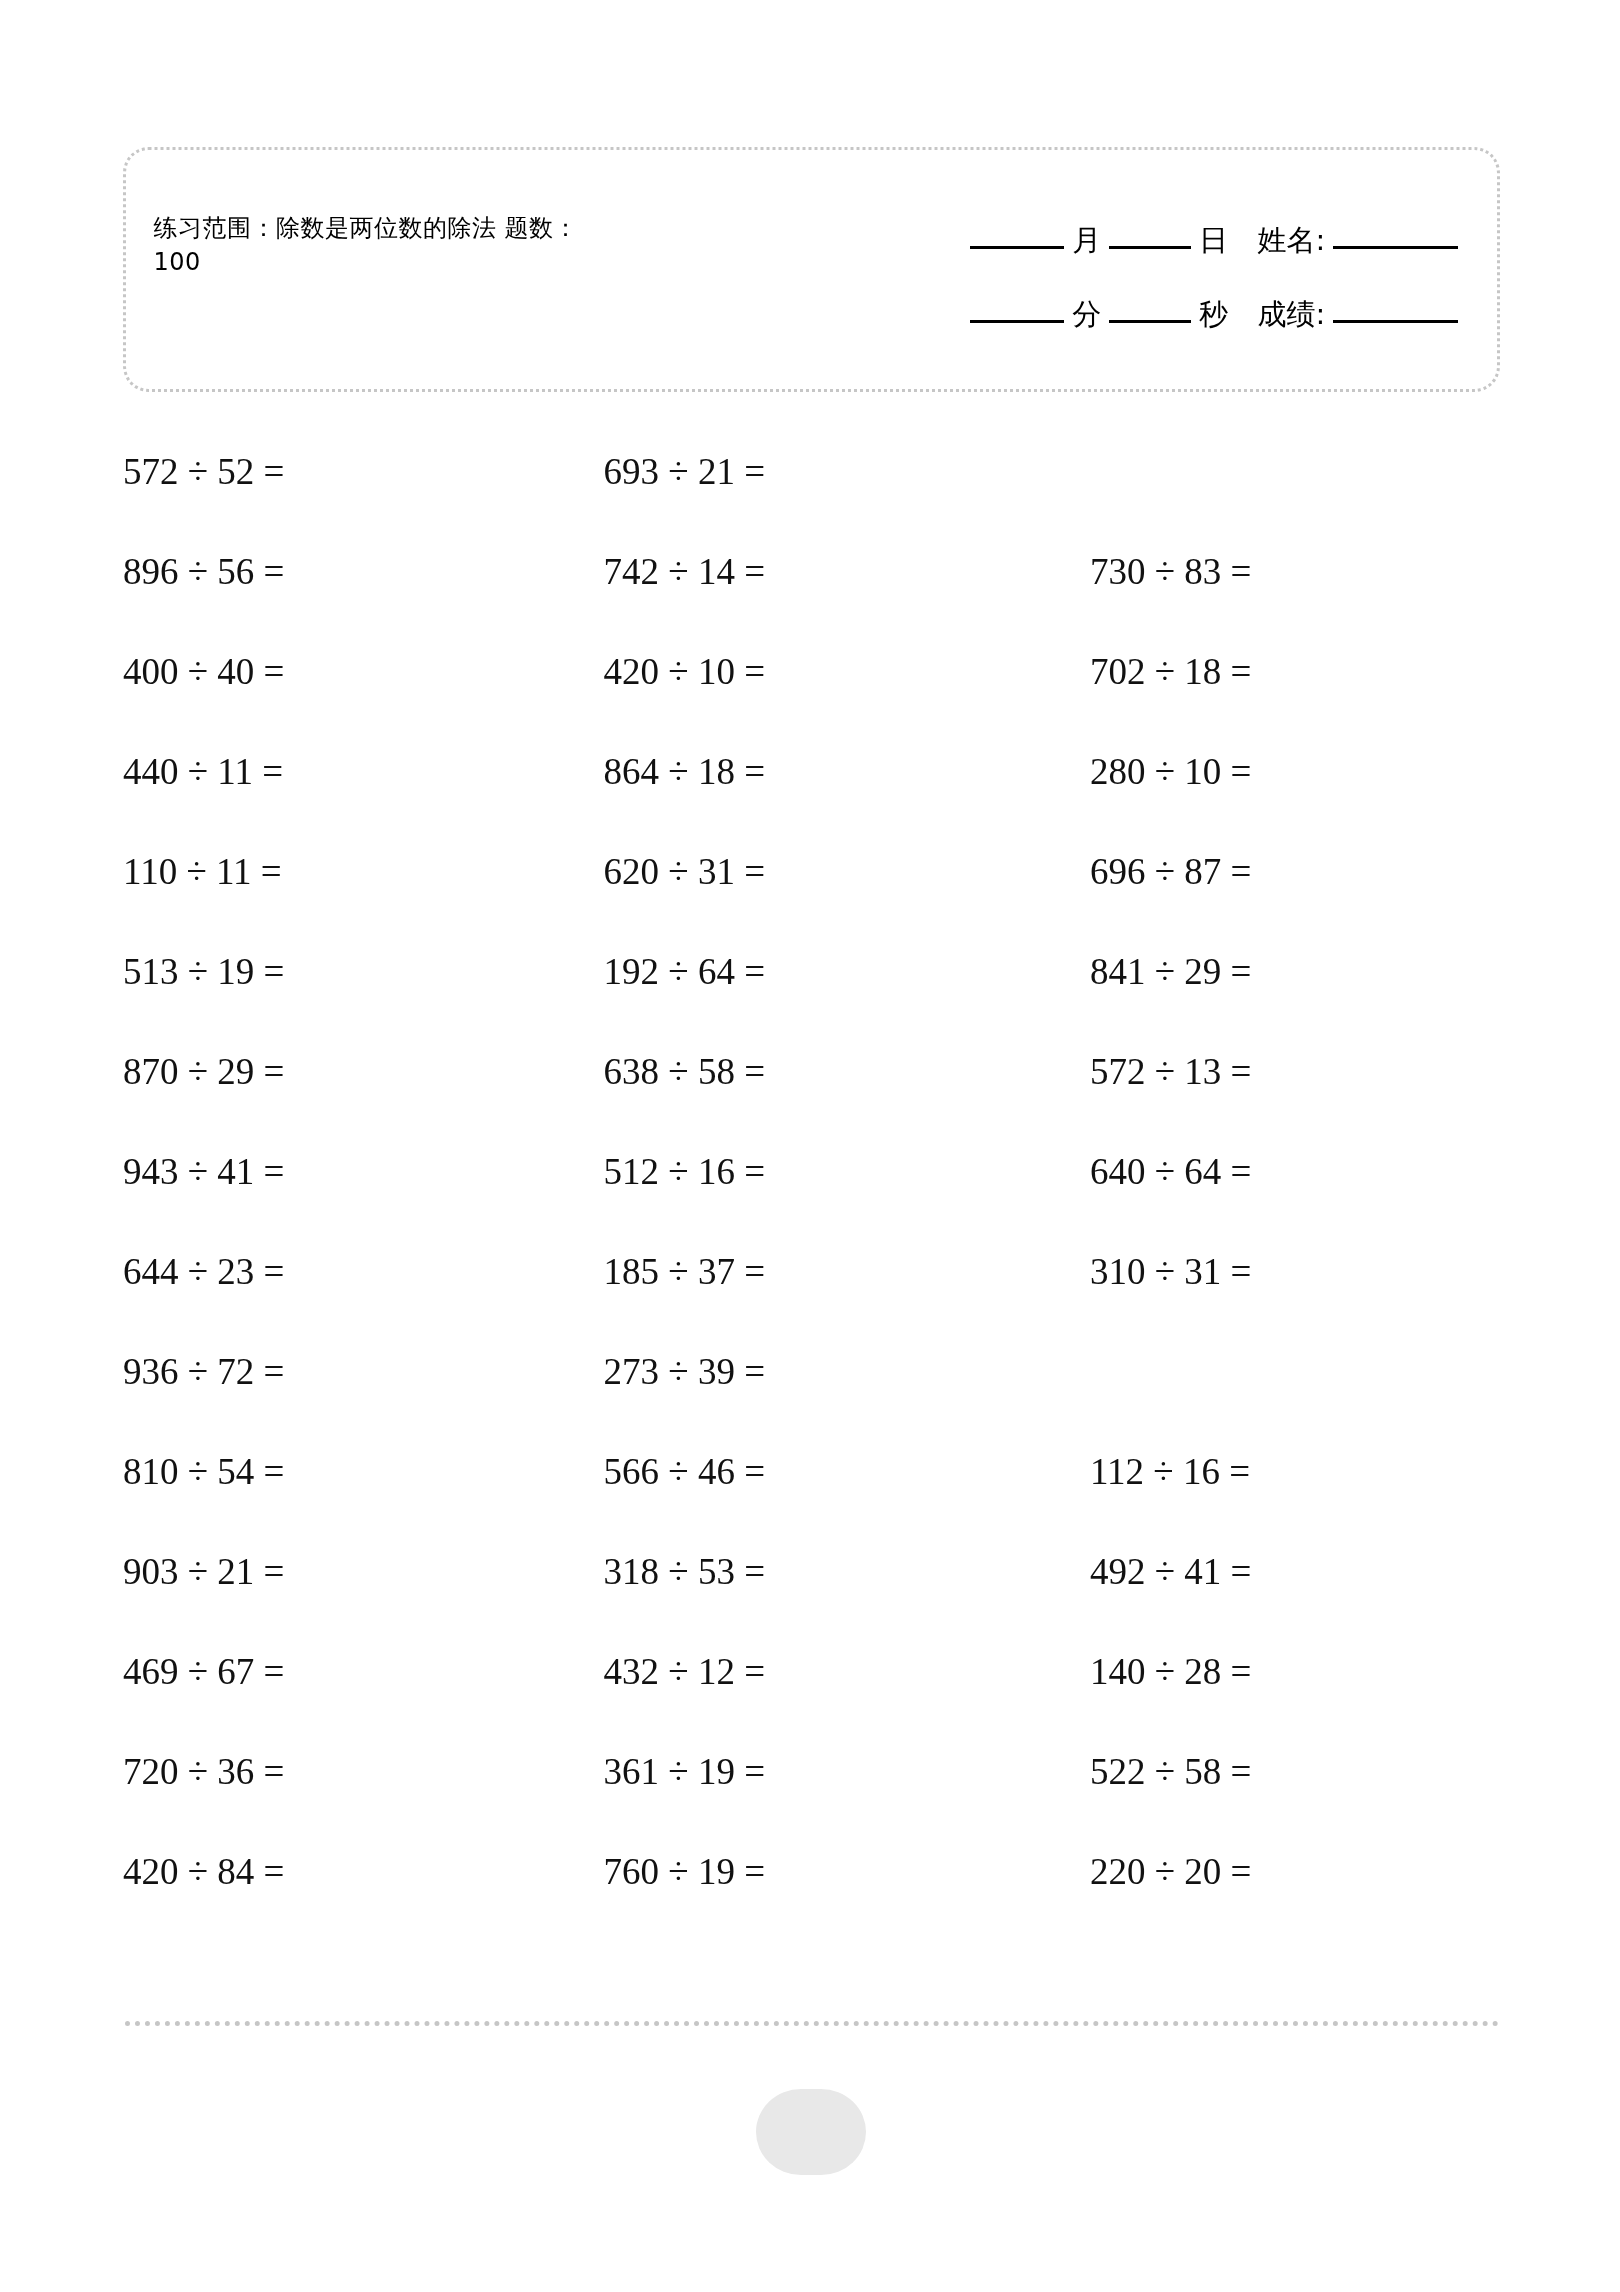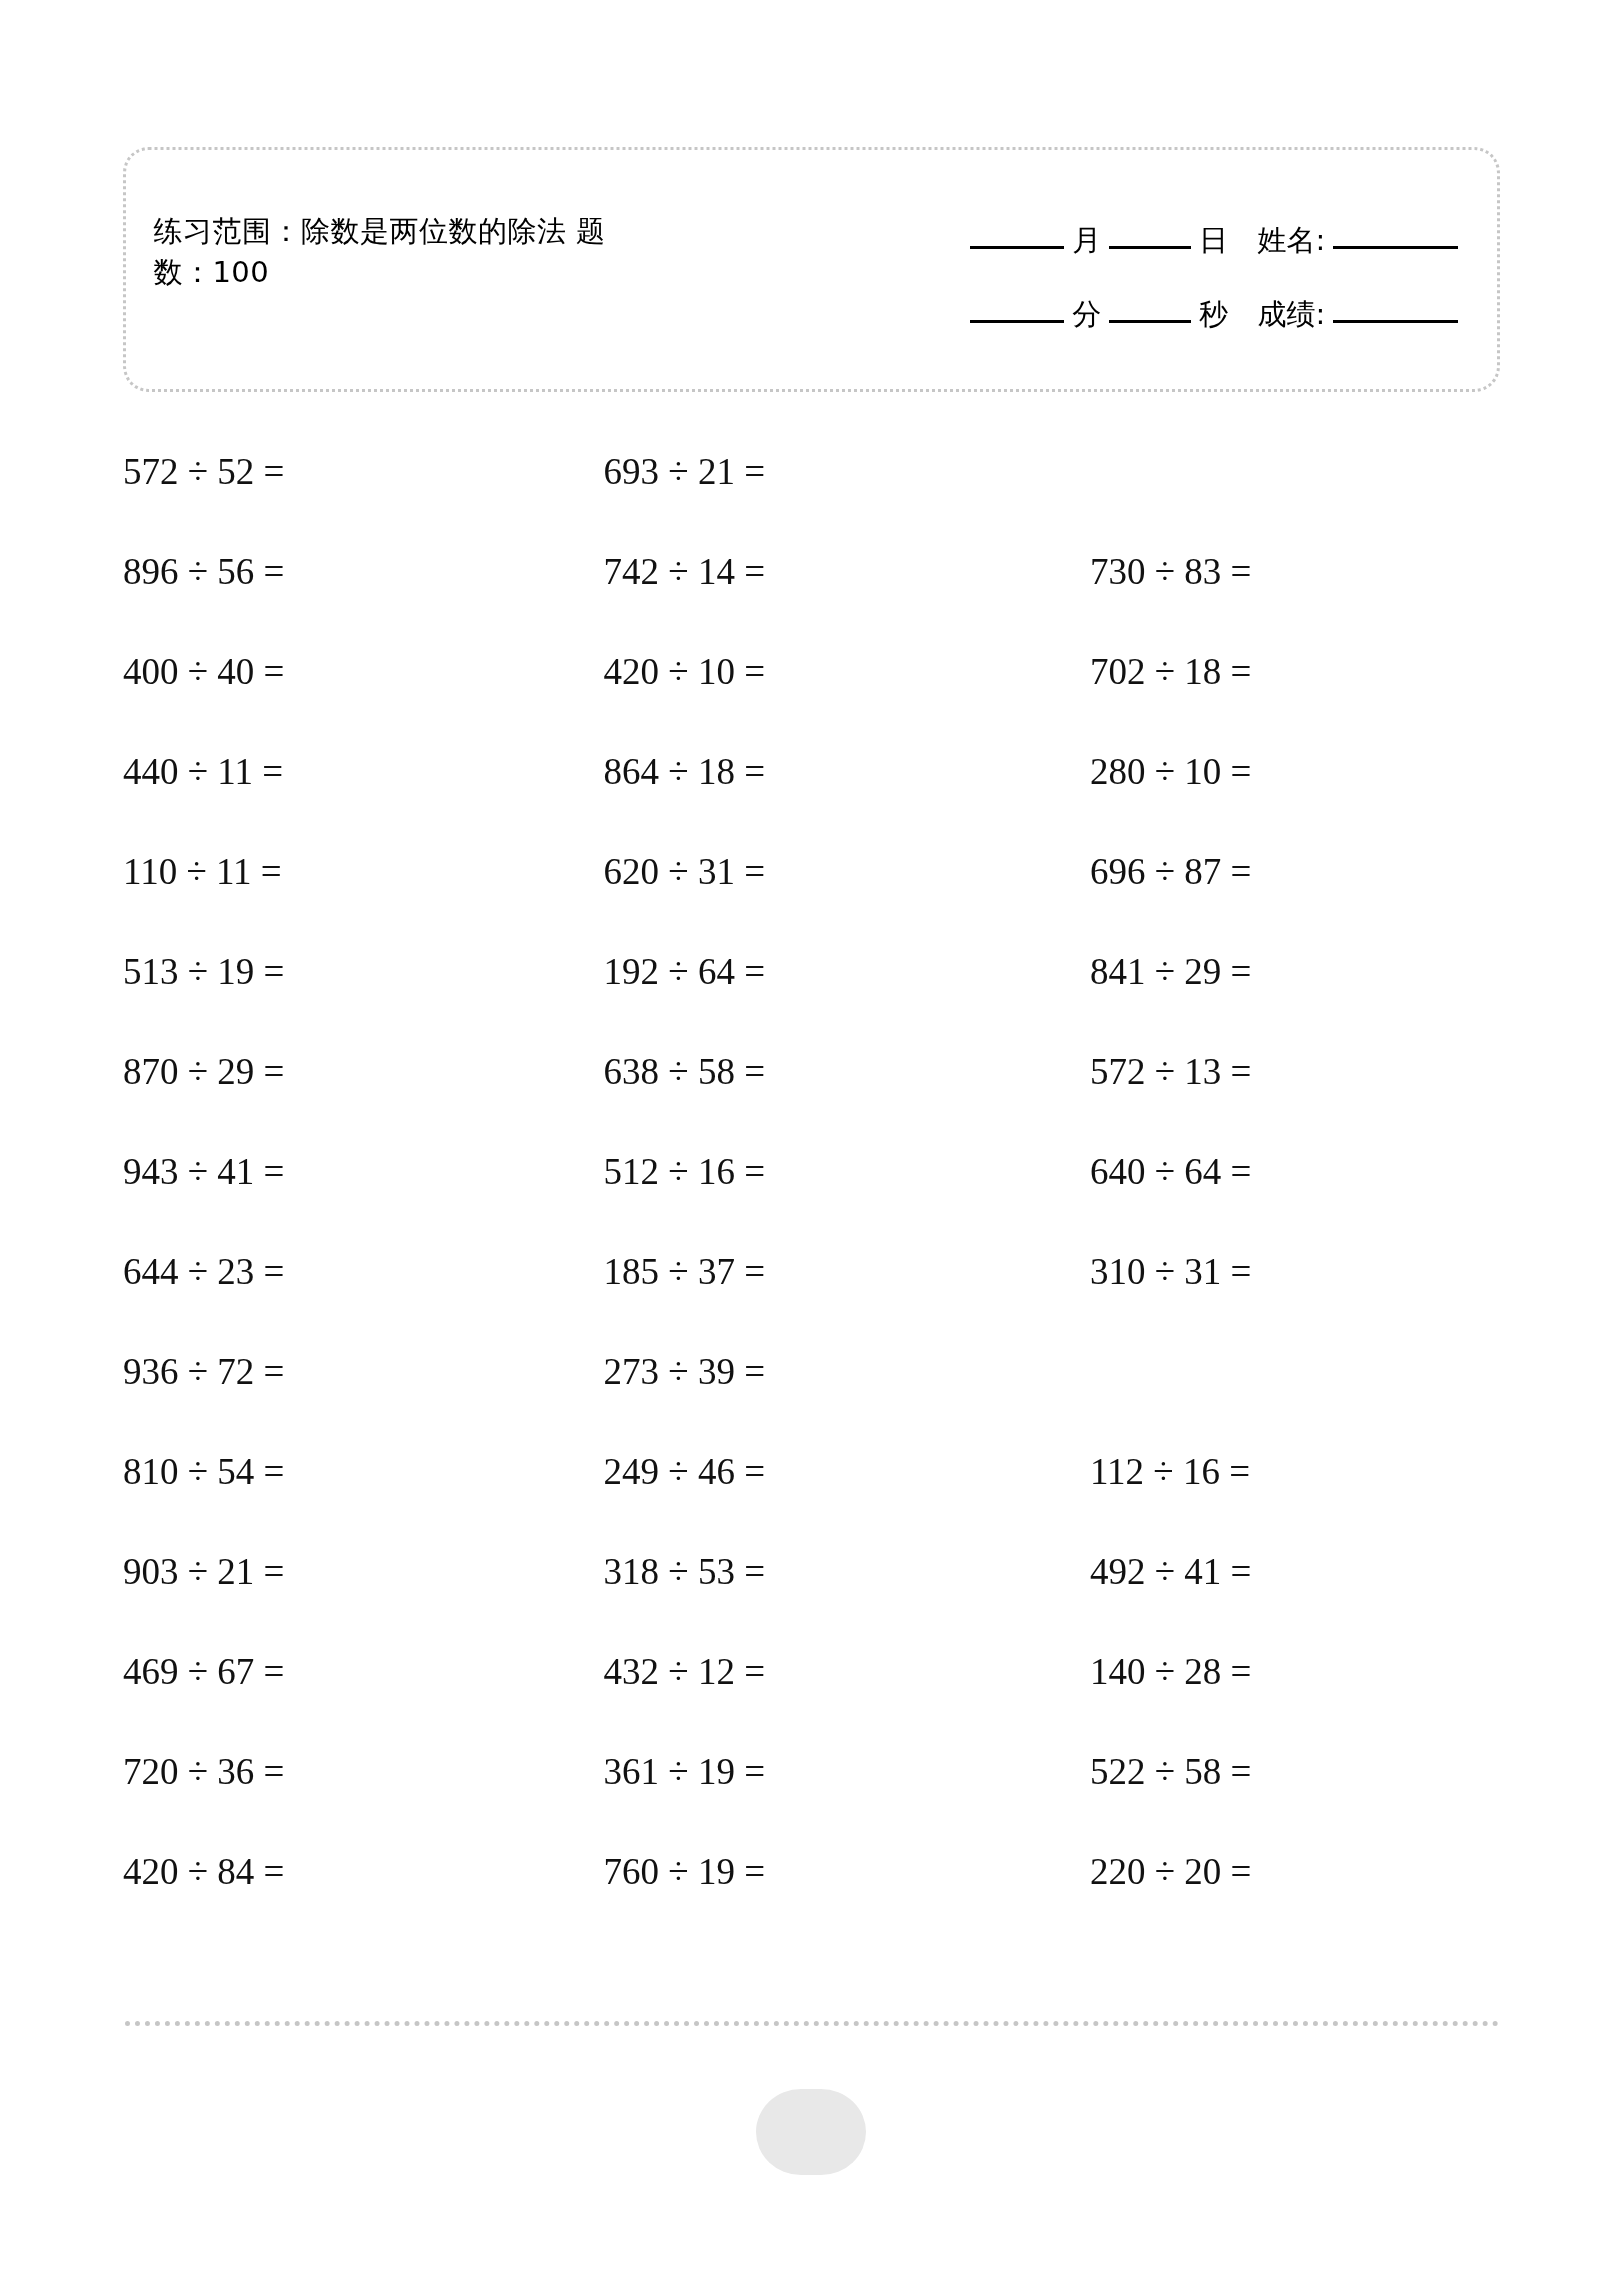--- a/index.html
+++ b/index.html
@@ -26,21 +26,21 @@
     border: 3.9px dotted #c6c6c6;
     border-radius: 25.5px;
   }
 
   .practice-info {
     position: absolute;
     left: 27.4px;
     top: 61px;
     width: 461px;
     font-family: "DejaVu Sans", "Liberation Sans", sans-serif;
-    font-size: 29px;
+    font-size: 24px;
     line-height: 1.42;
     color: #000000;
     letter-spacing: 0.5px;
   }
 
   .meta-lines {
     position: absolute;
     right: 33px;
     top: 37px;
     width: 667px;
@@ -196,21 +196,21 @@
       <div class="prob-cell col-0"><span class="expr">644 ÷ 23 =</span></div>
       <div class="prob-cell col-1"><span class="expr">185 ÷ 37 =</span></div>
       <div class="prob-cell col-2"><span class="expr">310 ÷ 31 =</span></div>
     </div>
     <div class="prob-row">
       <div class="prob-cell col-1"><span class="expr">936 ÷ 72 =</span></div>
       <div class="prob-cell col-2"><span class="expr">273 ÷ 39 =</span></div>
     </div>
     <div class="prob-row">
       <div class="prob-cell col-0"><span class="expr">810 ÷ 54 =</span></div>
-      <div class="prob-cell col-1"><span class="expr">249 ÷ 46 =</span></div>
+      <div class="prob-cell col-1"><span class="expr">566 ÷ 46 =</span></div>
       <div class="prob-cell col-2"><span class="expr">112 ÷ 16 =</span></div>
     </div>
     <div class="prob-row">
       <div class="prob-cell col-0"><span class="expr">903 ÷ 21 =</span></div>
       <div class="prob-cell col-1"><span class="expr">318 ÷ 53 =</span></div>
       <div class="prob-cell col-2"><span class="expr">492 ÷ 41 =</span></div>
     </div>
     <div class="prob-row">
       <div class="prob-cell col-0"><span class="expr">469 ÷ 67 =</span></div>
       <div class="prob-cell col-1"><span class="expr">432 ÷ 12 =</span></div>

